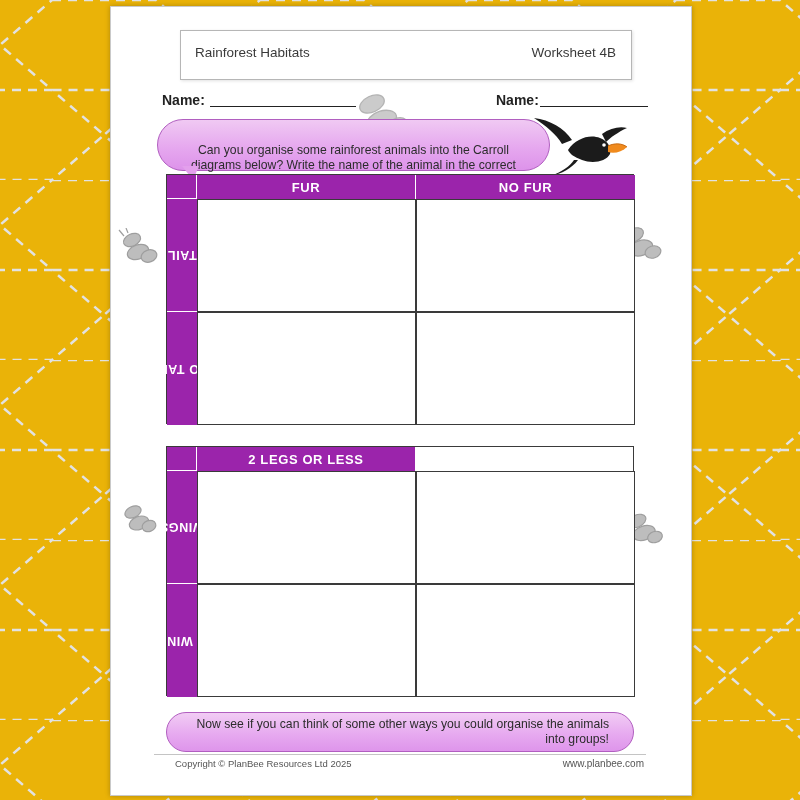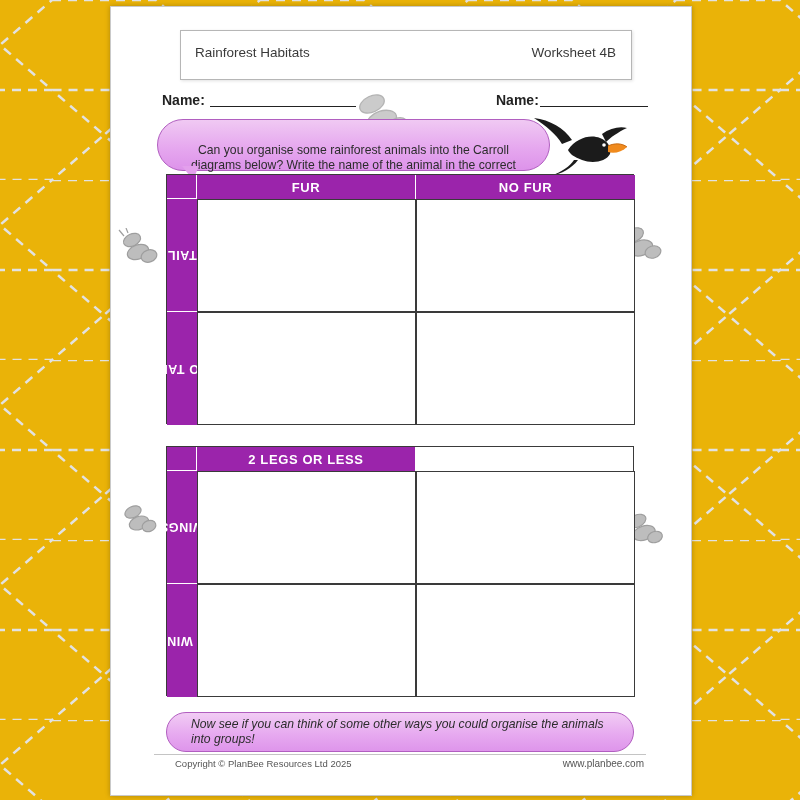--- a/index.html
+++ b/index.html
@@ -197,24 +197,23 @@
     left: 56px;
     top: 706px;
     width: 468px;
     height: 40px;
     border-radius: 20px;
     background: linear-gradient(to bottom, #f1ccf4 0%, #e7aaf0 55%, #de95eb 100%);
     border: 1px solid #b15ec0;
     display: flex;
     align-items: center;
     justify-content: center;
-    text-align: left;
+    text-align: right;
     box-sizing: border-box;
     padding: 8px 24px;
-    font-style: italic;
   }
   .banner-text {
     font-size: 12.2px;
     line-height: 15px;
     color: #2c2c2c;
   }
 
   
   .footer-line {
     position: absolute;

